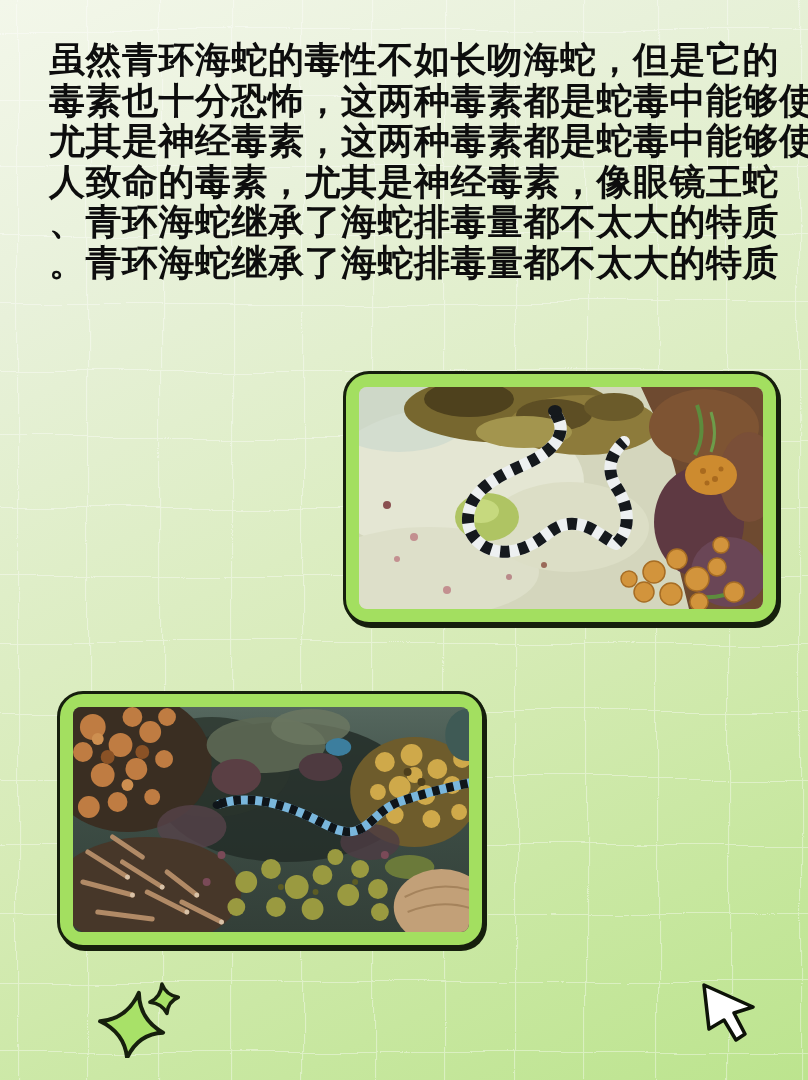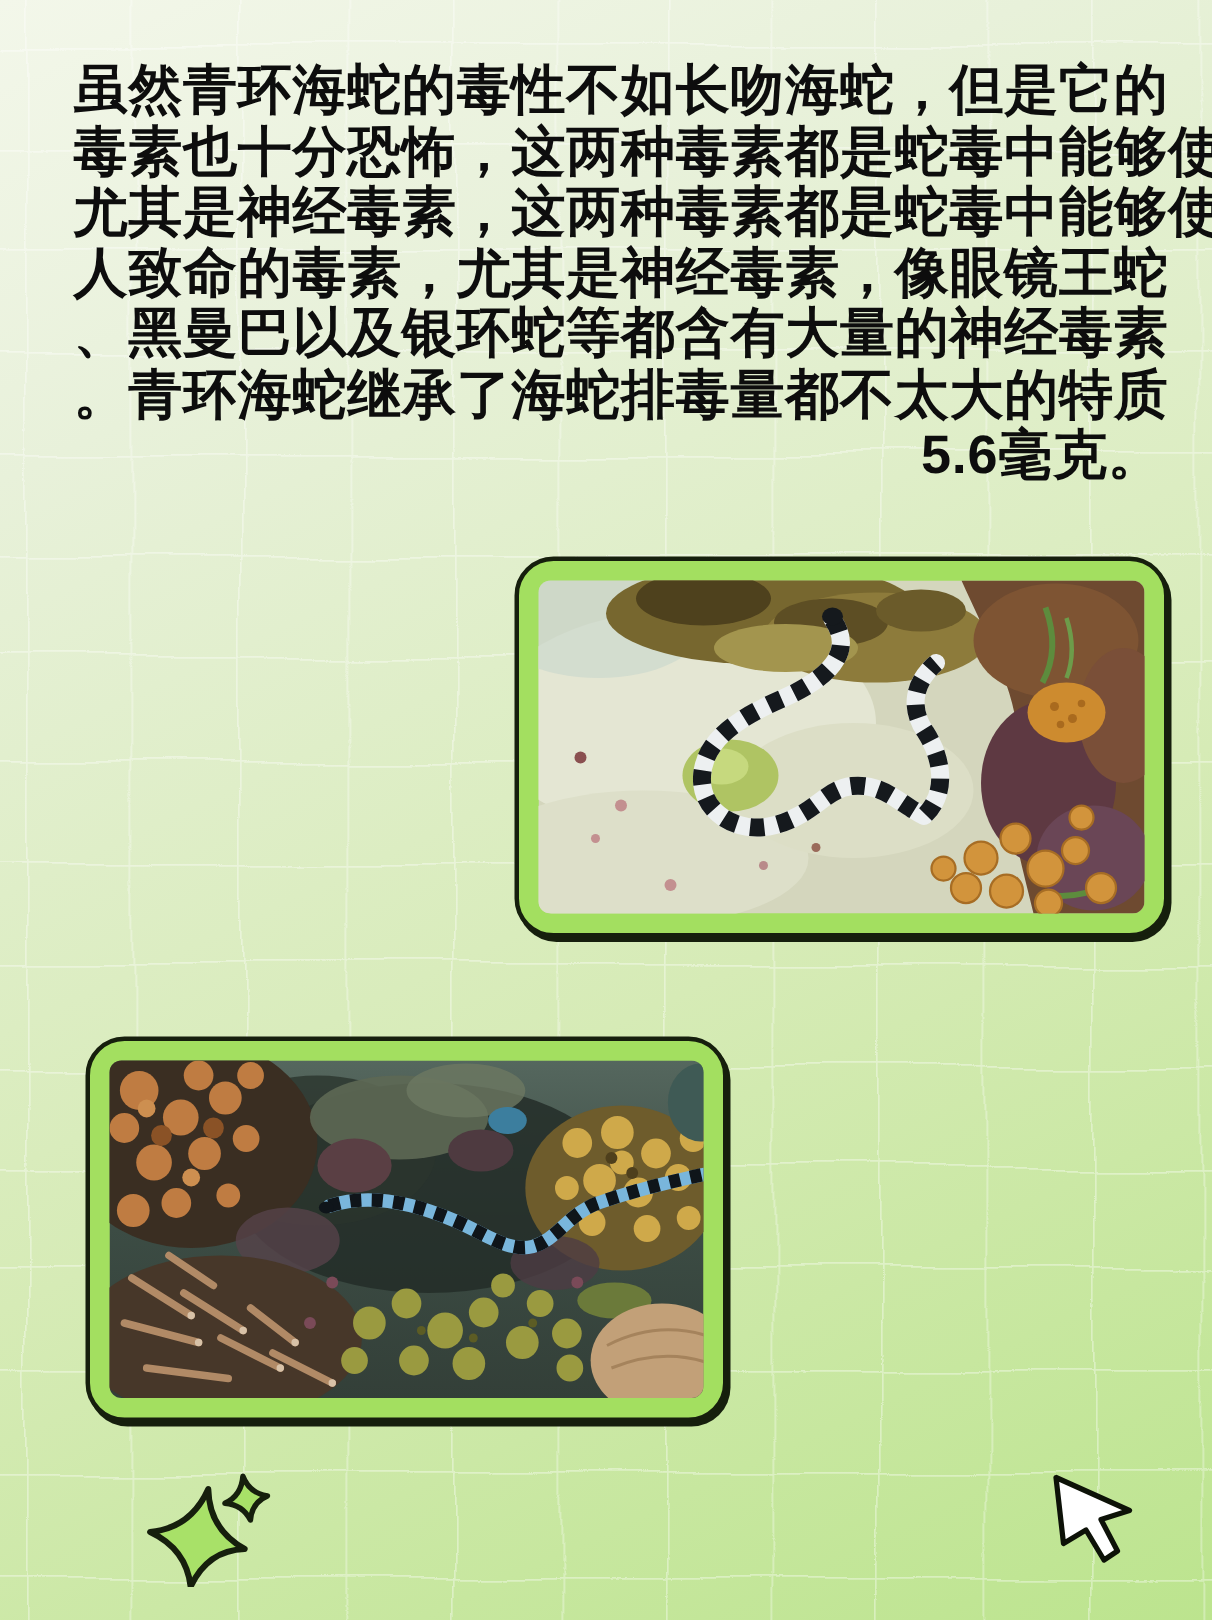--- a/index.html
+++ b/index.html
@@ -7,21 +7,21 @@
     width:808px;height:1080px;position:relative;overflow:hidden;
     background:linear-gradient(155deg,#f3f7ea 0%,#e8f1da 22%,#d6ebb6 60%,#bce48e 100%);
     font-family:"Liberation Sans","DejaVu Sans",sans-serif;
   }
   .bg-grid{position:absolute;left:0;top:0;width:808px;height:1080px;z-index:0;pointer-events:none;}
   .article{
     position:absolute;left:49px;top:40px;width:726px;z-index:2;
     color:#0d0d0d;font-size:36px;line-height:40.5px;font-weight:700;
     letter-spacing:0.5px;
   }
-  .text-line{white-space:nowrap;text-align:right;}
+  .text-line{white-space:nowrap;}
   .photo-card{
     position:absolute;z-index:3;box-sizing:border-box;
     background:#a3df60;border:3px solid #161f0d;border-radius:26px;
     box-shadow:2px 3px 0 #161f0d;padding:13px;
   }
   .card1{left:343px;top:371px;width:436px;height:254px;}
   .card2{left:57px;top:691px;width:428px;height:257px;}
   .photo{width:100%;height:100%;display:block;border-radius:8px;}
   .stars{position:absolute;left:78px;top:978px;z-index:3;}
   .cursor{position:absolute;left:696px;top:980px;z-index:4;}
@@ -40,23 +40,22 @@
     </filter>
   </defs>
   <rect x="-34" y="-34" width="876" height="1148" fill="url(#grid)" filter="url(#warp)"></rect>
 </svg>
 
 <div class="article">
   <div class="text-line">虽然青环海蛇的毒性不如长吻海蛇，但是它的</div>
   <div class="text-line">毒素也十分恐怖，这两种毒素都是蛇毒中能够使</div>
   <div class="text-line">尤其是神经毒素，这两种毒素都是蛇毒中能够使</div>
   <div class="text-line">人致命的毒素，尤其是神经毒素，像眼镜王蛇</div>
-  <div class="text-line">、黑曼巴以及银环蛇等都含有大量的神经毒素</div>
+  <div class="text-line">、青环海蛇继承了海蛇排毒量都不太大的特质</div>
   <div class="text-line">。青环海蛇继承了海蛇排毒量都不太大的特质</div>
-  <div class="text-line">5.6毫克。</div>
 </div>
 
 <div class="photo-card card1" role="img" aria-label="黑白环纹的青环海蛇盘绕在海底沙地与珊瑚之间">
   <svg class="photo" viewBox="0 0 404 222" preserveAspectRatio="none" aria-hidden="true">
     <rect width="404" height="222" fill="#d4d6bd"></rect>
     <ellipse cx="95" cy="95" rx="130" ry="75" fill="#e4e6d3"></ellipse>
     <ellipse cx="70" cy="185" rx="110" ry="45" fill="#dddfc9"></ellipse>
     <ellipse cx="210" cy="140" rx="80" ry="45" fill="#dcdec6"></ellipse>
     <ellipse cx="40" cy="30" rx="70" ry="35" fill="#ccd8cd" opacity="0.7"></ellipse>
 

